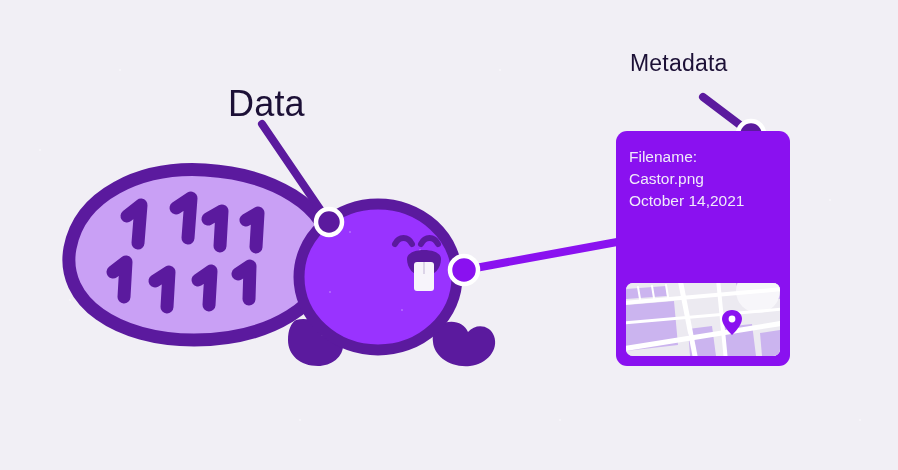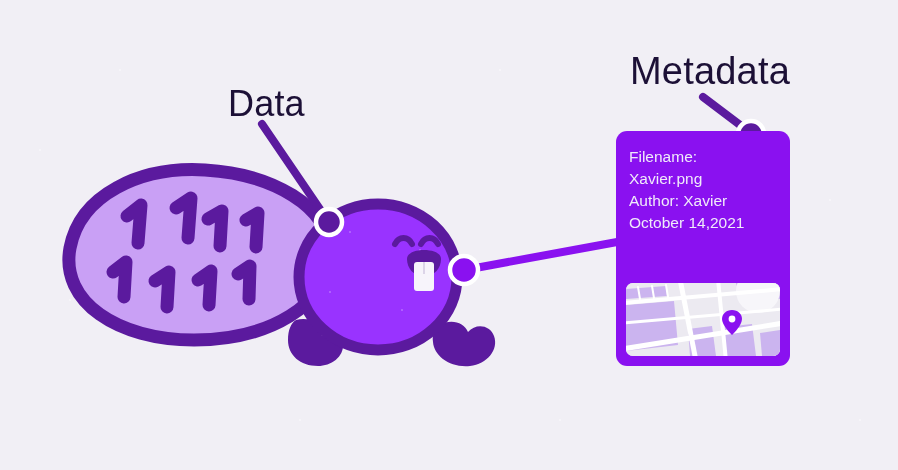--- a/index.html
+++ b/index.html
@@ -35,21 +35,21 @@
     line-height: 1;
   }
   #label-data {
     left: 228px;
     top: 86px;
     font-size: 36px;
   }
   #label-metadata {
     left: 630px;
     top: 52px;
-    font-size: 38px;
+    font-size: 23px;
   }
   
   #meta-card {
     position: absolute;
     left: 616px;
     top: 131px;
     width: 174px;
     height: 235px;
     background: #8a11f0;
     border-radius: 11px;
@@ -176,22 +176,21 @@
 
   </svg>
 
   <div class="lbl" id="label-data">Data</div>
 
   <div class="lbl" id="label-metadata">Metadata</div>
 
   <div id="meta-card">
     <div id="meta-lines">
       <div>Filename:</div>
-      <div>Xavier.png</div>
-      <div>Author: Xavier</div>
+      <div>Castor.png</div>
       <div>October 14,2021</div>
     </div>
 
     <div id="map-thumb">
       <svg width="154" height="73" viewBox="0 0 154 73" xmlns="http://www.w3.org/2000/svg">
         <rect x="0" y="0" width="154" height="73" fill="#eceaf1"></rect>
 
         <g fill="#cbb4ef">
           <path d="M 0 22 L 48 18 L 52 62 L 0 68 Z"></path>
           <path d="M 62 46 L 86 43 L 90 73 L 64 73 Z"></path>

